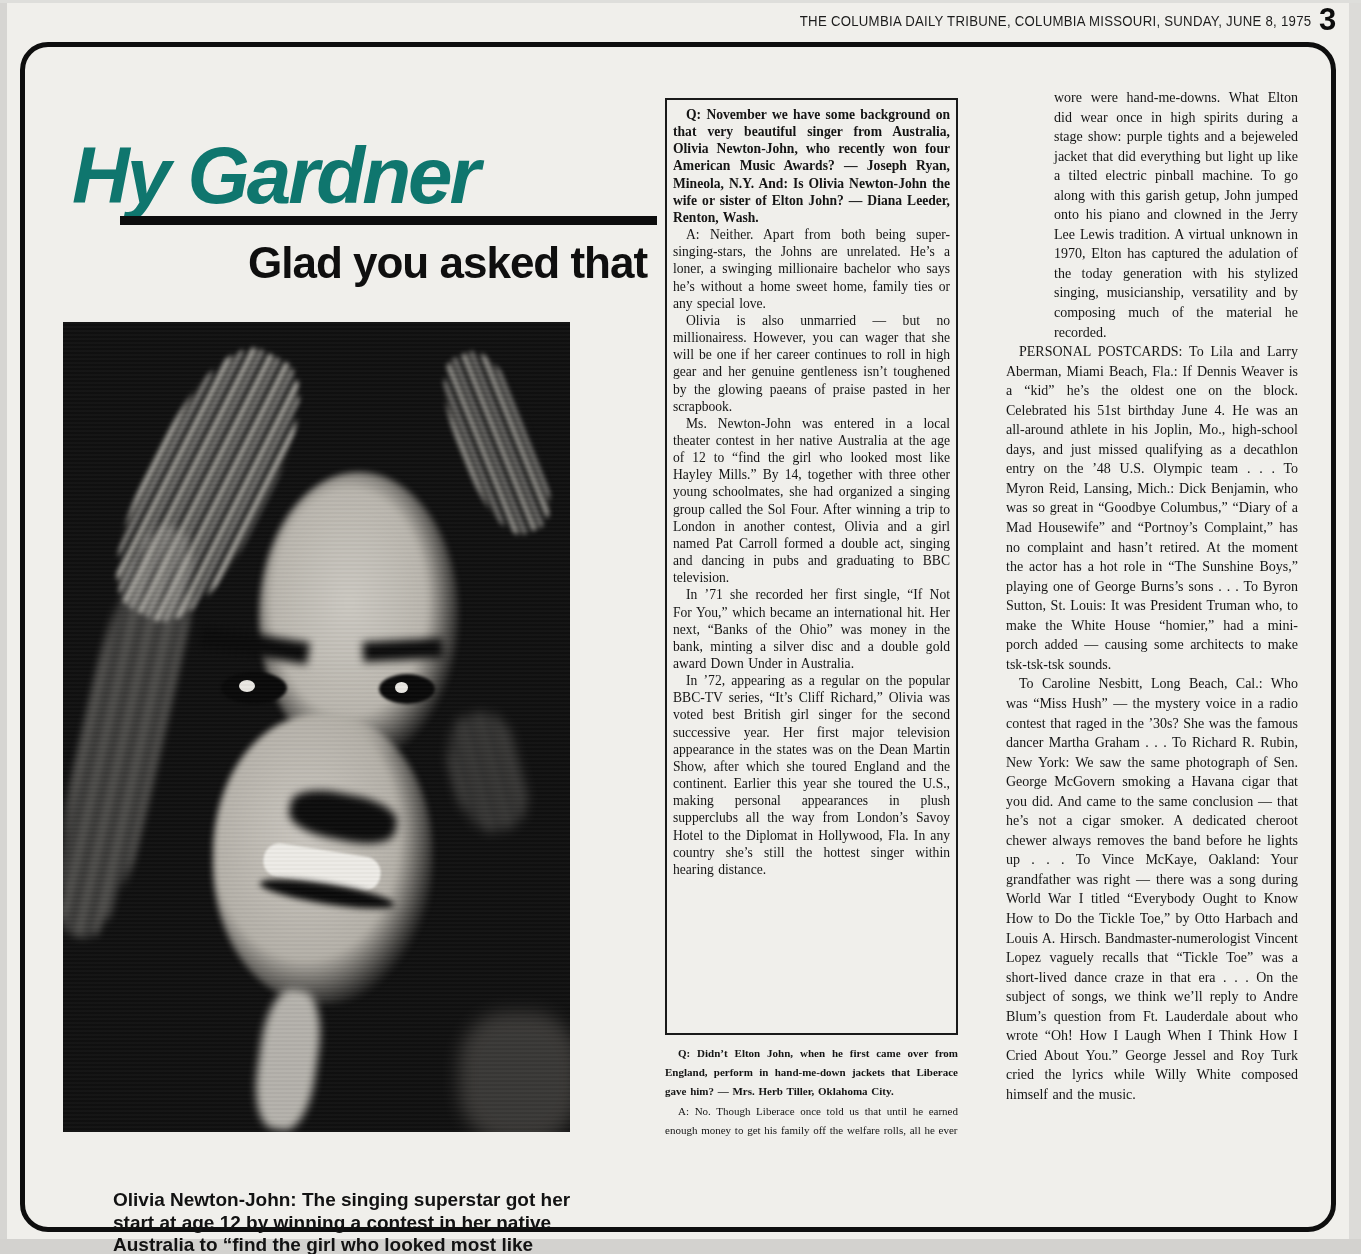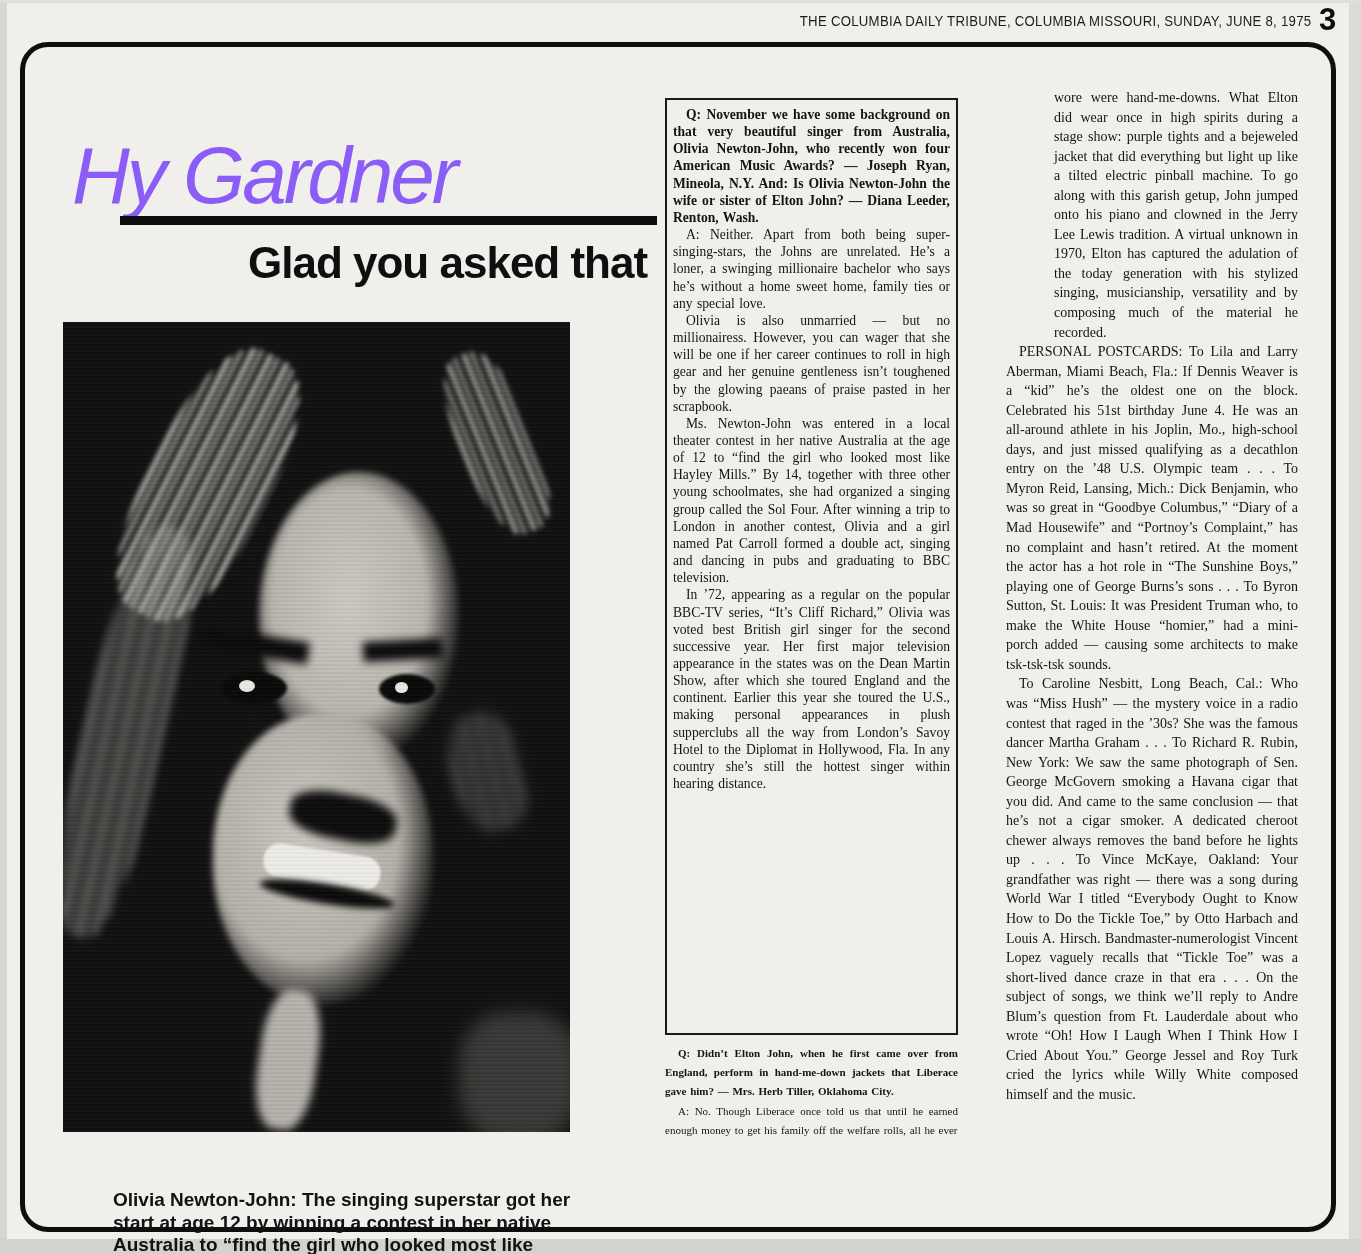--- a/index.html
+++ b/index.html
@@ -30,22 +30,22 @@
   
   #frame{
     position:absolute;left:20px;top:42px;width:1316px;height:1190px;
     border:5px solid #0e0e0e;border-radius:28px;
     box-sizing:border-box;
   }
 
   
   #author-name{
     position:absolute;left:72px;top:130px;
-    font-size:80px;font-weight:normal;font-style:italic;
-    letter-spacing:-3px;color:#8b5cf6;white-space:nowrap;
+    font-size:80px;font-weight:bold;font-style:italic;
+    letter-spacing:-3px;color:#0f766e;white-space:nowrap;
   }
   #title-underline{
     position:absolute;left:120px;top:216px;width:537px;height:9px;
     background:#0d0d0d;
   }
   #column-title{
     position:absolute;left:248px;top:238px;
     font-size:44px;font-weight:bold;letter-spacing:-1px;color:#0f0f0f;
     white-space:nowrap;
   }
@@ -161,20 +161,21 @@
 </div>
 
 <div id="photo-caption">Olivia Newton-John: The singing superstar got her start at age 12 by winning a contest in her native Australia to “find the girl who looked most like Hayley Mills.”</div>
 
 <div id="middle-column" class="newsprint">
   <div id="qa-box">
       <p class="para q">Q: November we have some background on that very beautiful singer from Australia, Olivia Newton-John, who recently won four American Music Awards? — Joseph Ryan, Mineola, N.Y. And: Is Olivia Newton-John the wife or sister of Elton John? — Diana Leeder, Renton, Wash.</p>
       <p class="para a">A: Neither. Apart from both being super-singing-stars, the Johns are unrelated. He’s a loner, a swinging millionaire bachelor who says he’s without a home sweet home, family ties or any special love.</p>
       <p class="para body">Olivia is also unmarried — but no millionairess. However, you can wager that she will be one if her career continues to roll in high gear and her genuine gentleness isn’t toughened by the glowing paeans of praise pasted in her scrapbook.</p>
       <p class="para body">Ms. Newton-John was entered in a local theater contest in her native Australia at the age of 12 to “find the girl who looked most like Hayley Mills.” By 14, together with three other young schoolmates, she had organized a singing group called the Sol Four. After winning a trip to London in another contest, Olivia and a girl named Pat Carroll formed a double act, singing and dancing in pubs and graduating to BBC television.</p>
+      <p class="para body">In ’71 she recorded her first single, “If Not For You,” which became an international hit. Her next, “Banks of the Ohio” was money in the bank, minting a silver disc and a double gold award Down Under in Australia.</p>
       <p class="para body">In ’72, appearing as a regular on the popular BBC-TV series, “It’s Cliff Richard,” Olivia was voted best British girl singer for the second successive year. Her first major television appearance in the states was on the Dean Martin Show, after which she toured England and the continent. Earlier this year she toured the U.S., making personal appearances in plush supperclubs all the way from London’s Savoy Hotel to the Diplomat in Hollywood, Fla. In any country she’s still the hottest singer within hearing distance.</p>
     </div>
   <div id="below-box">
       <p class="para q">Q: Didn’t Elton John, when he first came over from England, perform in hand-me-down jackets that Liberace gave him? — Mrs. Herb Tiller, Oklahoma City.</p>
       <p class="para a">A: No. Though Liberace once told us that until he earned enough money to get his family off the welfare rolls, all he ever</p>
     </div>
 </div>
 
 <div id="right-column" class="newsprint">
     <p class="para noindent">wore were hand-me-downs. What Elton did wear once in high spirits during a stage show: purple tights and a bejeweled jacket that did everything but light up like a tilted electric pinball machine. To go along with this garish getup, John jumped onto his piano and clowned in the Jerry Lee Lewis tradition. A virtual unknown in 1970, Elton has captured the adulation of the today generation with his stylized singing, musicianship, versatility and by composing much of the material he recorded.</p>

